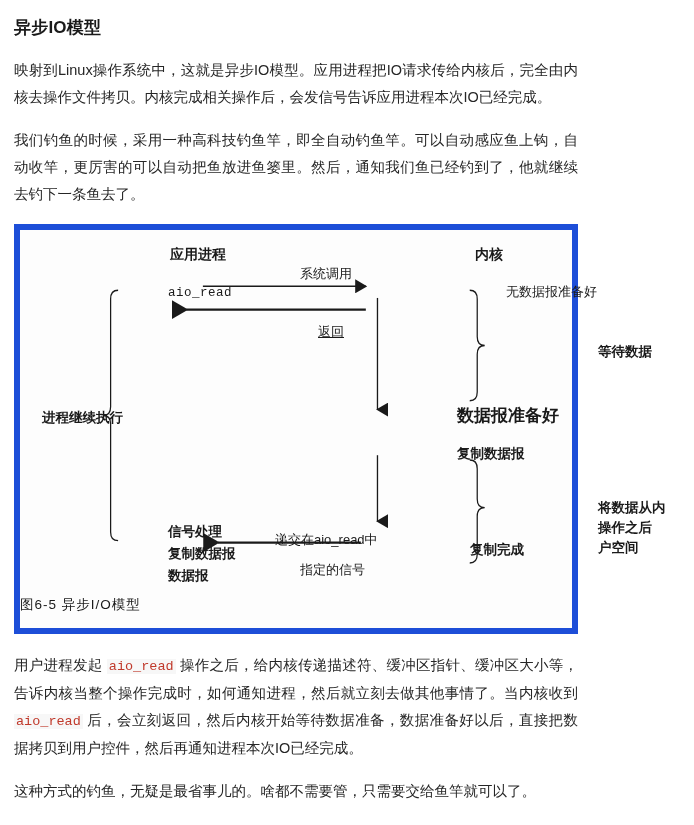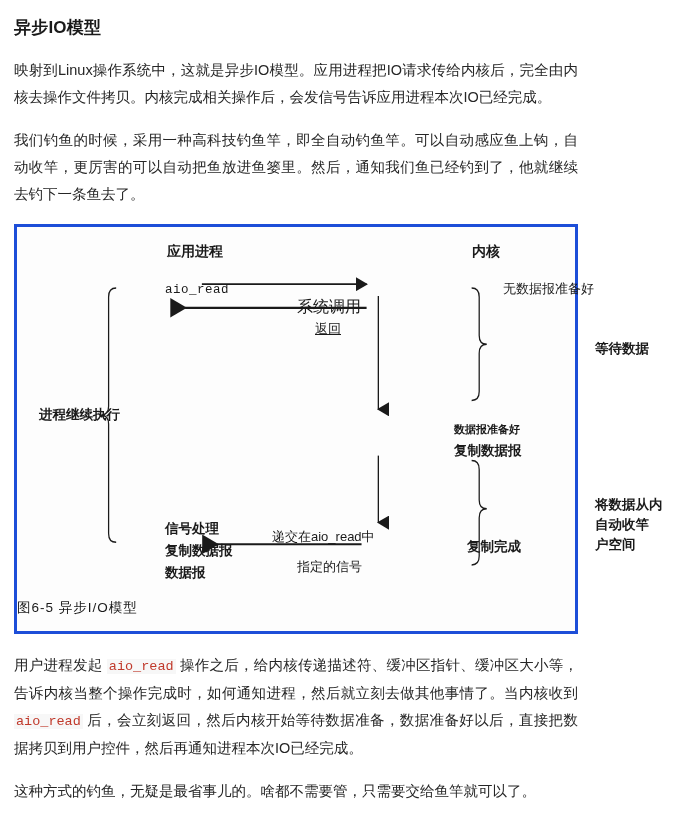--- a/index.html
+++ b/index.html
@@ -37,21 +37,21 @@
   }
   code.inline {
     font-family: "Liberation Mono", monospace;
     font-size: 13.5px;
     color: #c0392b;
     background: #f7f7f7;
     padding: 0 2px;
   }
   
   .figure {
-    border: 3px solid #1d4ed8;
+    border: 6px solid #1d4ed8;
     background: #fdfdfd;
     height: 410px;
     margin: 6px 0 18px 0;
     position: relative;
     box-sizing: border-box;
   }
   .fig-inner {
     position: absolute;
     inset: 0;
   }
@@ -122,35 +122,35 @@
         <path d="M118,62 q-9,0 -9,9 L109,182 q0,9 -9,9 q9,0 9,9 L109,311 q0,9 9,9" fill="none" stroke="#1a1a1a" stroke-width="1.5"></path>
 
         <path d="M541,62 q9,0 9,9 L550,110 q0,9 9,9 q-9,0 -9,9 L550,167 q0,9 -9,9" fill="none" stroke="#1a1a1a" stroke-width="1.5"></path>
 
         <path d="M541,237 q9,0 9,9 L550,277 q0,9 9,9 q-9,0 -9,9 L550,334 q0,9 -9,9" fill="none" stroke="#1a1a1a" stroke-width="1.5"></path>
       </svg>
 
       <div class="lbl b" style="left:150px; top:14px; font-size:14px;">应用进程</div>
       <div class="lbl b" style="left:455px; top:14px; font-size:14px;">内核</div>
 
-      <div class="lbl" style="left:280px; top:34px; font-size:16px;margin-top:36px;">系统调用</div>
+      <div class="lbl" style="left:280px; top:34px; font-size:13px;">系统调用</div>
       <div class="lbl mono" style="left:148px; top:53px; font-size:12.5px;">aio_read</div>
       <div class="lbl" style="left:442px; top:52px; font-size:13px;margin-left:44px;">无数据报准备好</div>
 
       <div class="lbl" style="left:298px; top:92px; font-size:13px;text-decoration:underline;">返回</div>
 
       <div class="lbl b" style="left:22px; top:178px; font-size:13.5px;">进程继续执行</div>
 
       <div class="lbl b" style="left:578px; top:112px; font-size:13.5px;">等待数据</div>
 
-      <div class="lbl b" style="left:437px; top:192px; font-size:11px;">数据报准备好</div>
+      <div class="lbl b" style="left:437px; top:176px; font-size:17px;">数据报准备好</div>
       <div class="lbl b" style="left:437px; top:214px; font-size:13.5px;">复制数据报</div>
 
       <div class="lbl b" style="left:578px; top:268px; font-size:13.5px;">将数据从内</div>
-      <div class="lbl b" style="left:578px; top:288px; font-size:13.5px;">自动收竿</div>
+      <div class="lbl b" style="left:578px; top:288px; font-size:13.5px;">操作之后</div>
       <div class="lbl b" style="left:578px; top:308px; font-size:13.5px;">户空间</div>
 
       <div class="lbl b" style="left:148px; top:292px; font-size:13.5px;">信号处理</div>
       <div class="lbl b" style="left:148px; top:314px; font-size:13.5px;">复制数据报</div>
       <div class="lbl b" style="left:148px; top:336px; font-size:13.5px;">数据报</div>
 
       <div class="lbl" style="left:255px; top:300px; font-size:13px;">递交在aio_read中</div>
       <div class="lbl" style="left:280px; top:330px; font-size:13px;">指定的信号</div>
 
       <div class="lbl b" style="left:450px; top:310px; font-size:13.5px;">复制完成</div>

